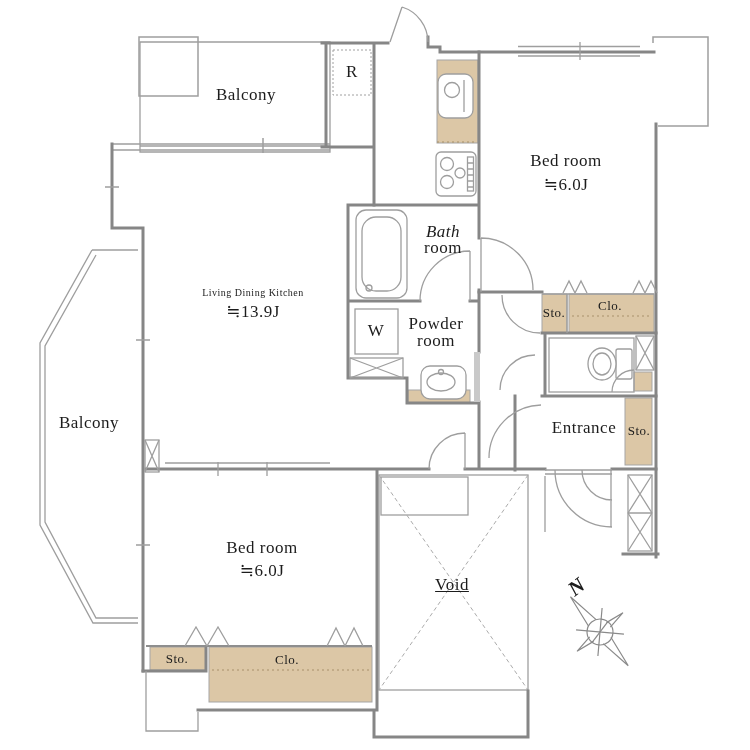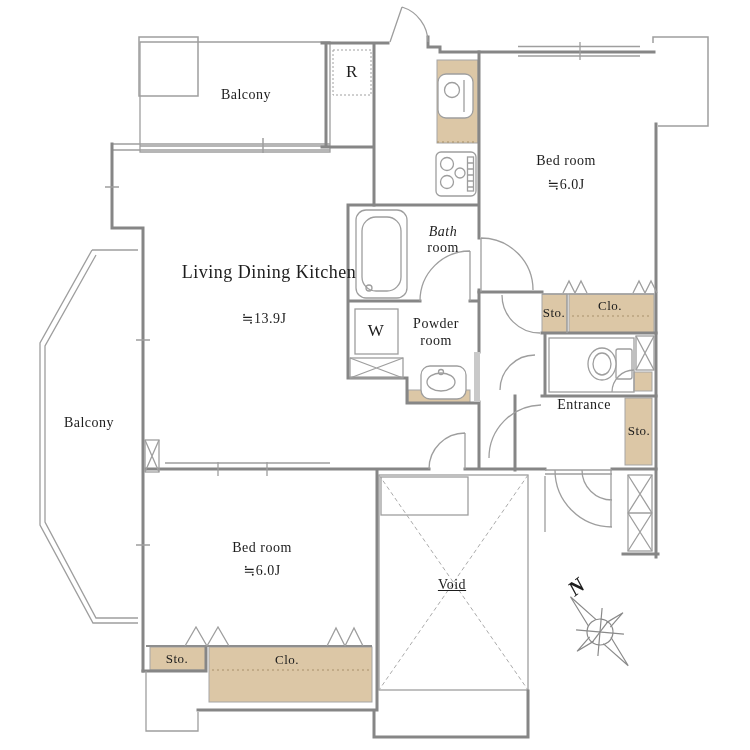--- a/index.html
+++ b/index.html
@@ -10,21 +10,21 @@
   .thin{stroke:#9e9e9e;stroke-width:1.3;fill:none;}
   .thin2{stroke:#9e9e9e;stroke-width:1.5;fill:none;}
   .fix{stroke:#9e9e9e;stroke-width:1.3;fill:#ffffff;}
   .tan{fill:#dcc7a6;stroke:#a5a5a5;stroke-width:1;}
   .dot{stroke:#a8906a;stroke-width:1;stroke-dasharray:2,3;fill:none;}
   .dash{stroke:#ababab;stroke-width:1;stroke-dasharray:4,3;fill:none;}
   .rdot{stroke:#a0a0a0;stroke-width:1;stroke-dasharray:2,2;fill:none;}
   .cmp{stroke:#8a8a8a;stroke-width:1.2;fill:none;}
   .lbl{position:absolute;transform:translate(-50%,-50%);
        font-family:"Liberation Serif","DejaVu Serif",serif;
-       color:#1c1c1c;font-size:14px;letter-spacing:.5px;white-space:nowrap;}
+       color:#1c1c1c;font-size:17px;letter-spacing:.5px;white-space:nowrap;}
 </style>
 </head>
 <body>
 
 <div class="stage">
 <svg width="750" height="750" viewBox="0 0 750 750">
 
   <g>
     <rect class="tan" x="437" y="60" width="41" height="83"></rect>
     <rect class="tan" x="408" y="390" width="62" height="13"></rect>
@@ -137,30 +137,30 @@
     <circle class="cmp" cx="0" cy="0" r="13" fill="#ffffff"></circle>
     <path class="cmp" d="M-13,3 L13,-3"></path>
   </g>
 </svg>
 
 <div class="lbl" style="left:246px;top:95px;">Balcony</div>
 <div class="lbl" style="left:89px;top:423px;">Balcony</div>
 <div class="lbl" style="left:352px;top:72px;font-size:17px;">R</div>
 <div class="lbl" style="left:566px;top:161px;">Bed room</div>
 <div class="lbl" style="left:566px;top:184px;">≒6.0J</div>
-<div class="lbl" style="left:253px;top:272px;font-size:18px;margin-left:16px;">Living Dining Kitchen</div>
-<div class="lbl" style="left:253px;top:318px;margin-left:11px;">≒13.9J</div>
+<div class="lbl" style="left:253px;top:292px;font-size:10px;">Living Dining Kitchen</div>
+<div class="lbl" style="left:253px;top:311px;">≒13.9J</div>
 <div class="lbl" style="left:443px;top:232px;font-style:italic;">Bath</div>
 <div class="lbl" style="left:443px;top:248px;">room</div>
 <div class="lbl" style="left:436px;top:324px;">Powder</div>
 <div class="lbl" style="left:436px;top:341px;">room</div>
 <div class="lbl" style="left:376px;top:331px;font-size:17px;">W</div>
 <div class="lbl" style="left:554px;top:313px;font-size:13px;">Sto.</div>
 <div class="lbl" style="left:610px;top:306px;font-size:13px;">Clo.</div>
-<div class="lbl" style="left:584px;top:405px;">Entrance</div>
+<div class="lbl" style="left:584px;top:428px;">Entrance</div>
 <div class="lbl" style="left:639px;top:431px;font-size:13px;">Sto.</div>
 <div class="lbl" style="left:262px;top:548px;">Bed room</div>
 <div class="lbl" style="left:262px;top:570px;">≒6.0J</div>
 <div class="lbl" style="left:177px;top:659px;font-size:13px;">Sto.</div>
 <div class="lbl" style="left:287px;top:660px;font-size:13px;">Clo.</div>
 <div class="lbl" style="left:452px;top:585px;text-decoration:underline;">Void</div>
 <div class="lbl" style="left:577px;top:587px;font-size:21px;font-weight:bold;font-style:italic;transform:translate(-50%,-50%) rotate(-38deg);">N</div>
 </div>
 
 </body></html>

